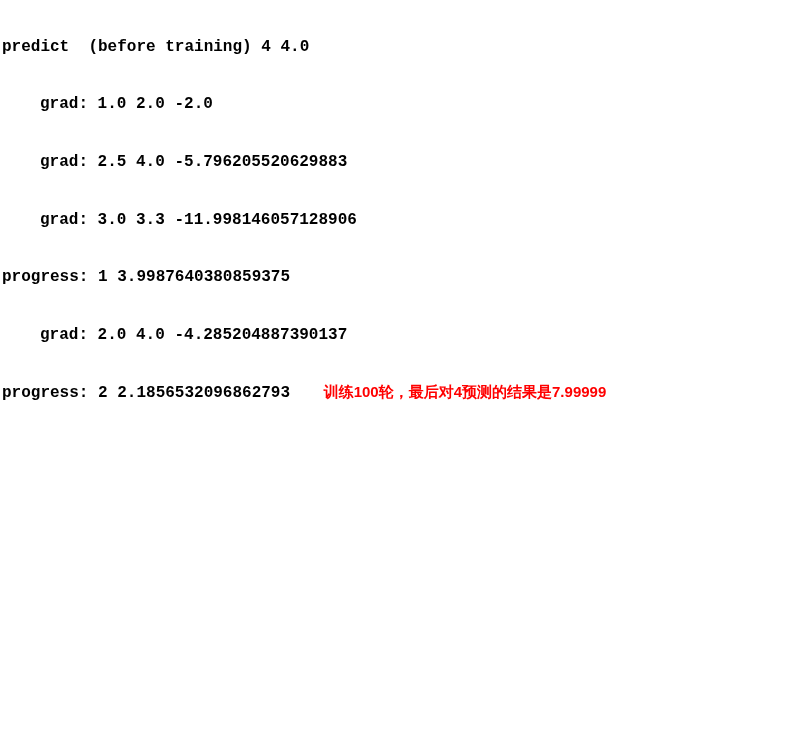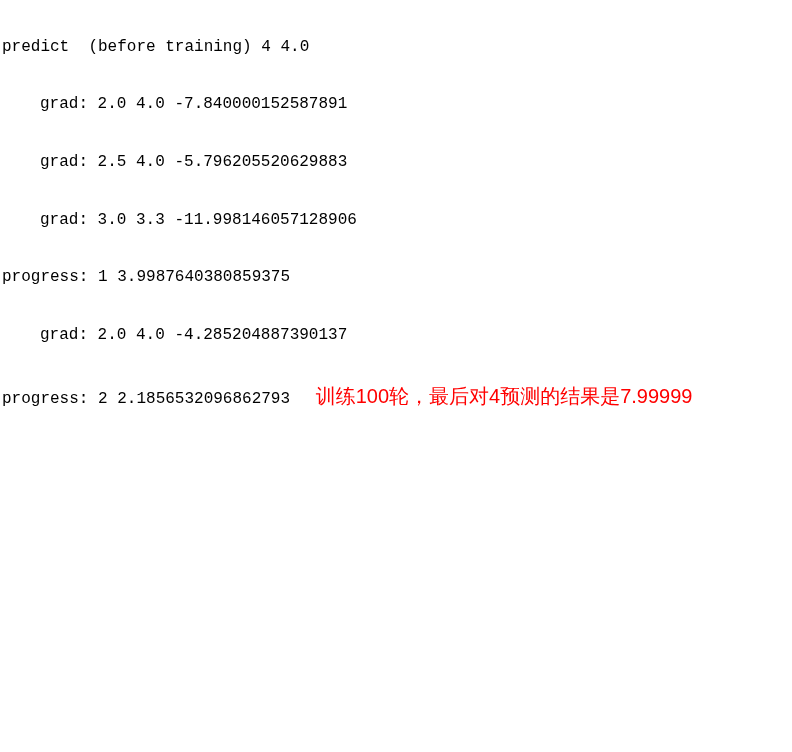--- a/index.html
+++ b/index.html
@@ -10,37 +10,38 @@
       line-height: 1.8;
       background: #ffffff;
       color: #000000;
     }
     .output-container {
       padding: 4px 2px;
       white-space: pre;
     }
     .line {
       display: block;
+      font-weight: bold;
     }
     .indent {
       padding-left: 38px;
     }
     .annotation {
       color: #ff0000;
       font-family: "Microsoft YaHei", "SimSun", sans-serif;
-      font-size: 20px;
-      margin-left: 16px;
+      font-size: 15px;
+      margin-left: 24px;
     }
   </style>
 </head>
 <body>
 
 <div class="output-container">
 <span class="line">predict  (before training) 4 4.0</span>
-<span class="line indent">grad: 2.0 4.0 -7.840000152587891</span>
+<span class="line indent">grad: 1.0 2.0 -2.0</span>
 <span class="line indent">grad: 2.5 4.0 -5.796205520629883</span>
 <span class="line indent">grad: 3.0 3.3 -11.998146057128906</span>
 <span class="line">progress: 1 3.9987640380859375</span>
 <span class="line indent">grad: 2.0 4.0 -4.285204887390137</span>
 <span class="line"><span>progress: 2 2.1856532096862793</span> <span class="annotation">训练100轮，最后对4预测的结果是7.99999</span></span>
 
 
 
 
 

